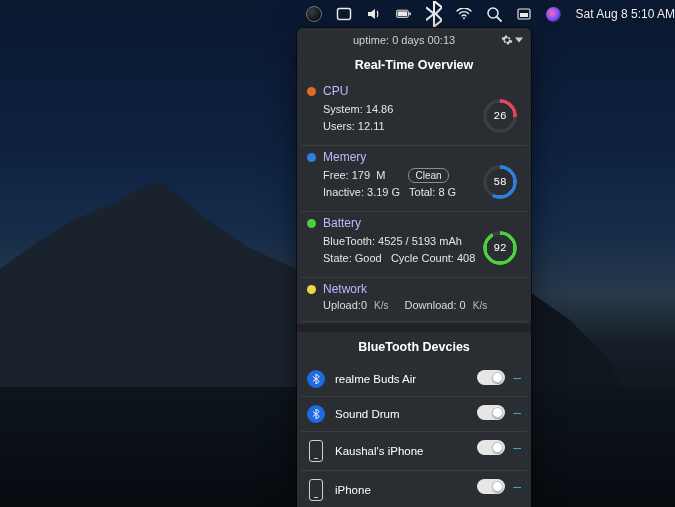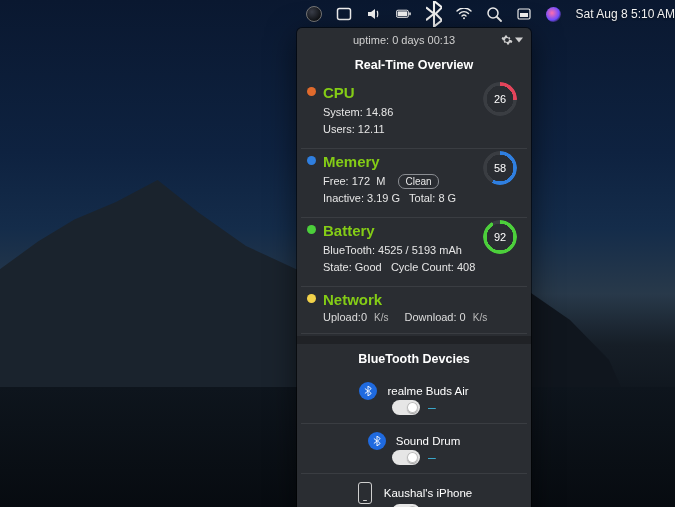--- a/index.html
+++ b/index.html
@@ -73,48 +73,48 @@
     position:relative;
     padding: 4px 10px 10px 22px;
     border-bottom: 1px solid #3a3d42;
     margin: 0 4px;
   }
   .item:last-of-type { border-bottom: none; }
   .dot {
     position:absolute; left:6px; top:7px; width:9px; height:9px; border-radius:50%;
   }
   .label-row { display:flex; align-items:center; gap:8px; }
-  .item-title { font-size:15px; font-weight:700; color:#84cc16; }
+  .item-title { font-size:12px; font-weight:400; color:#c4b5fd; }
   .sub { color:#cfcfcf; font-size:11px; line-height: 1.55; margin-top:3px; }
   .sub span { color:#e6e6e6; }
   .clean-btn {
     display:inline-block; border:1px solid #8a8d92; border-radius:7px; padding:1px 6px;
-    font-size:10px; color:#e8e8e8; background:transparent; margin-left:10px; cursor:pointer;
+    font-size:10px; color:#e8e8e8; background:transparent; margin-left:20px; cursor:pointer;
   }
 
   .gauge {
-    position:absolute; right:10px; top:2px; width:34px; height:34px;
+    position:absolute; right:10px; top:19px; width:34px; height:34px;font-family:Liberation Mono, monospace;
   }
   .gauge .ring {
     position:absolute; inset:0; border-radius:50%;
   }
   .gauge .num {
     position:absolute; inset:0; display:flex; align-items:center; justify-content:center;
     font-size:11px; color:#fff; font-weight:500;
   }
 
   .net-row { display:flex; gap:16px; color:#ddd; font-size:11px; margin-top:3px; }
   .net-row .k { margin-left:4px; font-size:10px; color:#bbb; }
 
   .divider { height:8px; background:#202226; margin: 2px 0; }
 
   .bt-list { padding: 0 4px 4px; }
   .bt-row {
-    display:flex; align-items:center; justify-content:space-between;
-    padding: 8px 6px; border-bottom:1px solid #3a3d42;flex-direction:column;
+    display:flex; align-items:flex-start; justify-content:space-between;
+    padding: 8px 6px; border-bottom:1px solid #3a3d42;
   }
   .bt-row:last-child { border-bottom:none; }
   .bt-left { display:flex; align-items:center; gap:10px; }
   .bt-icon {
     width:18px; height:22px; display:flex; align-items:center; justify-content:center;
   }
   .bt-icon.bt { width:18px; height:18px; border-radius:50%; background:#1f6adf; }
   .bt-icon.bt svg { fill:#fff; width:10px; height:10px; }
   .phone-icon { width:14px; height:22px; border:1.5px solid #cfcfcf; border-radius:3px; position:relative; }
   .phone-icon::after { content:""; position:absolute; bottom:2px; left:50%; transform:translateX(-50%); width:4px; height:1.5px; background:#cfcfcf; border-radius:1px; }
@@ -217,21 +217,21 @@
     </div>
   </div>
 
   <div class="item">
     <span class="dot" style="background:#2f7fe0"></span>
     <div class="label-row">
       <span class="item-title">Memery</span>
     </div>
     <div class="sub">
       <span>Free:</span>
-      <span>172</span>&nbsp;
+      <span>179</span>&nbsp;
       <span>M</span>
       <button class="clean-btn">Clean</button><br>
       <span>Inactive:</span>
       <span>3.19 G</span>&nbsp;&nbsp;
       <span>Total:</span>
       <span>8 G</span>
     </div>
     <div class="gauge">
       <div class="ring" style="background: conic-gradient(#2f7fe0 0deg 209deg, #3a3d42 209deg 360deg); -webkit-mask: radial-gradient(circle, transparent 55%, black 56%); mask: radial-gradient(circle, transparent 55%, black 56%);"></div>
       <div class="num">58</div>

